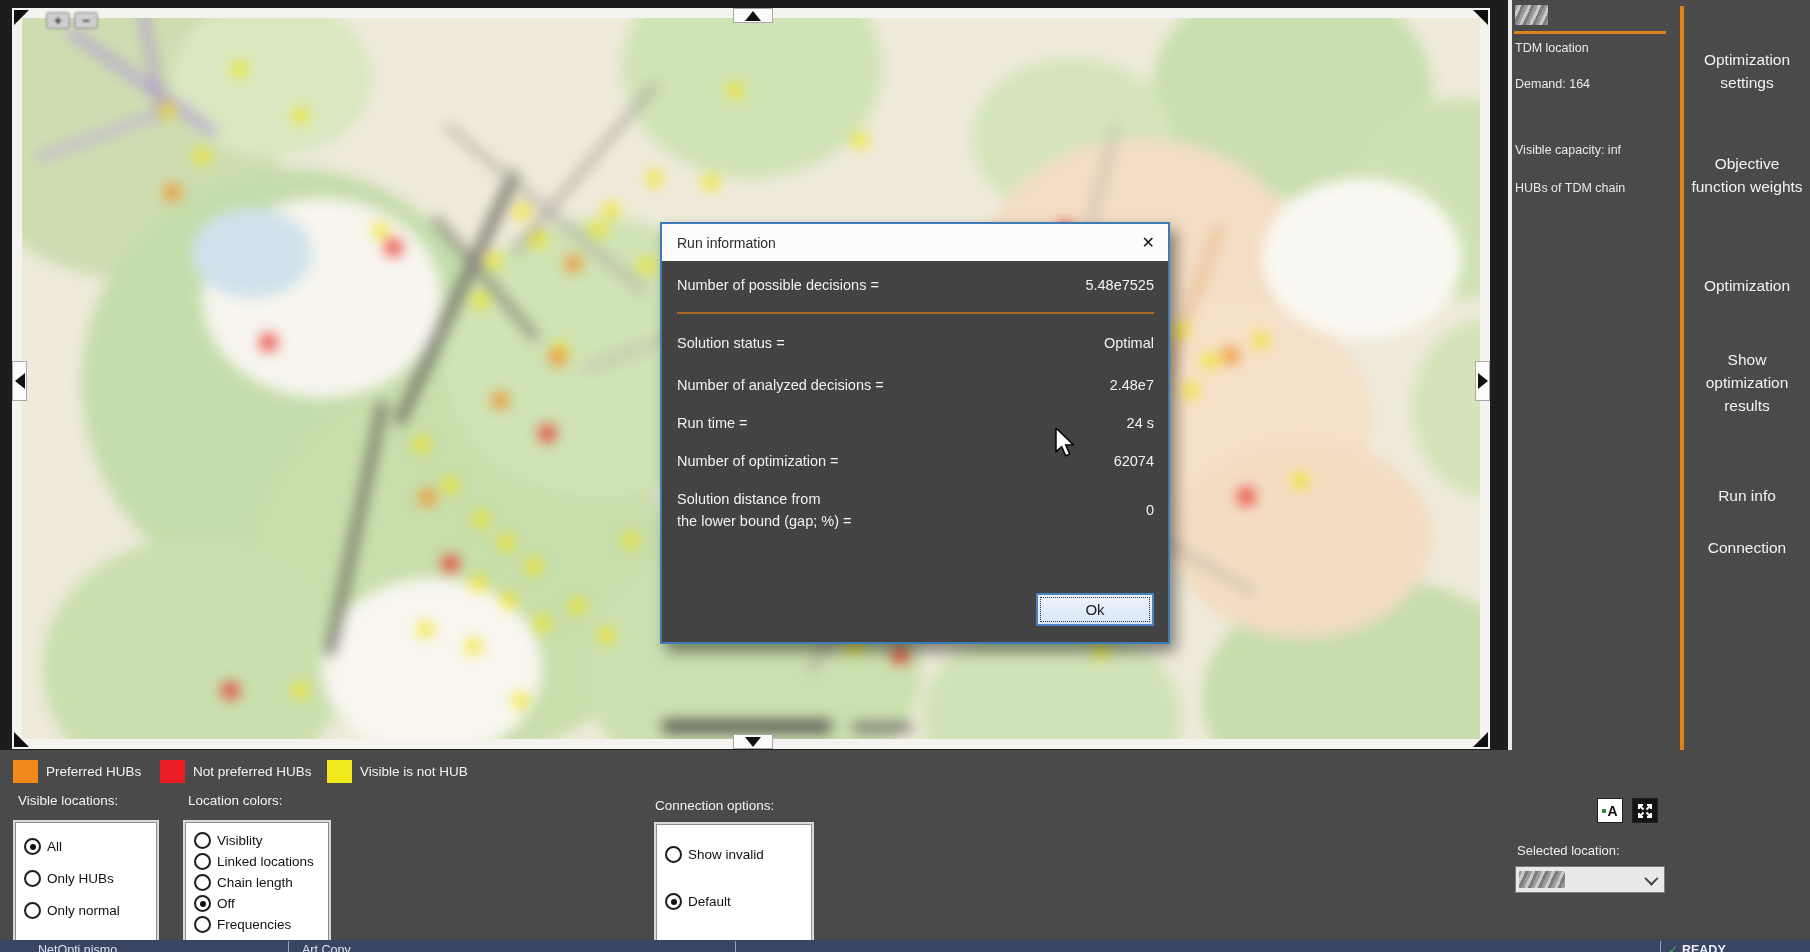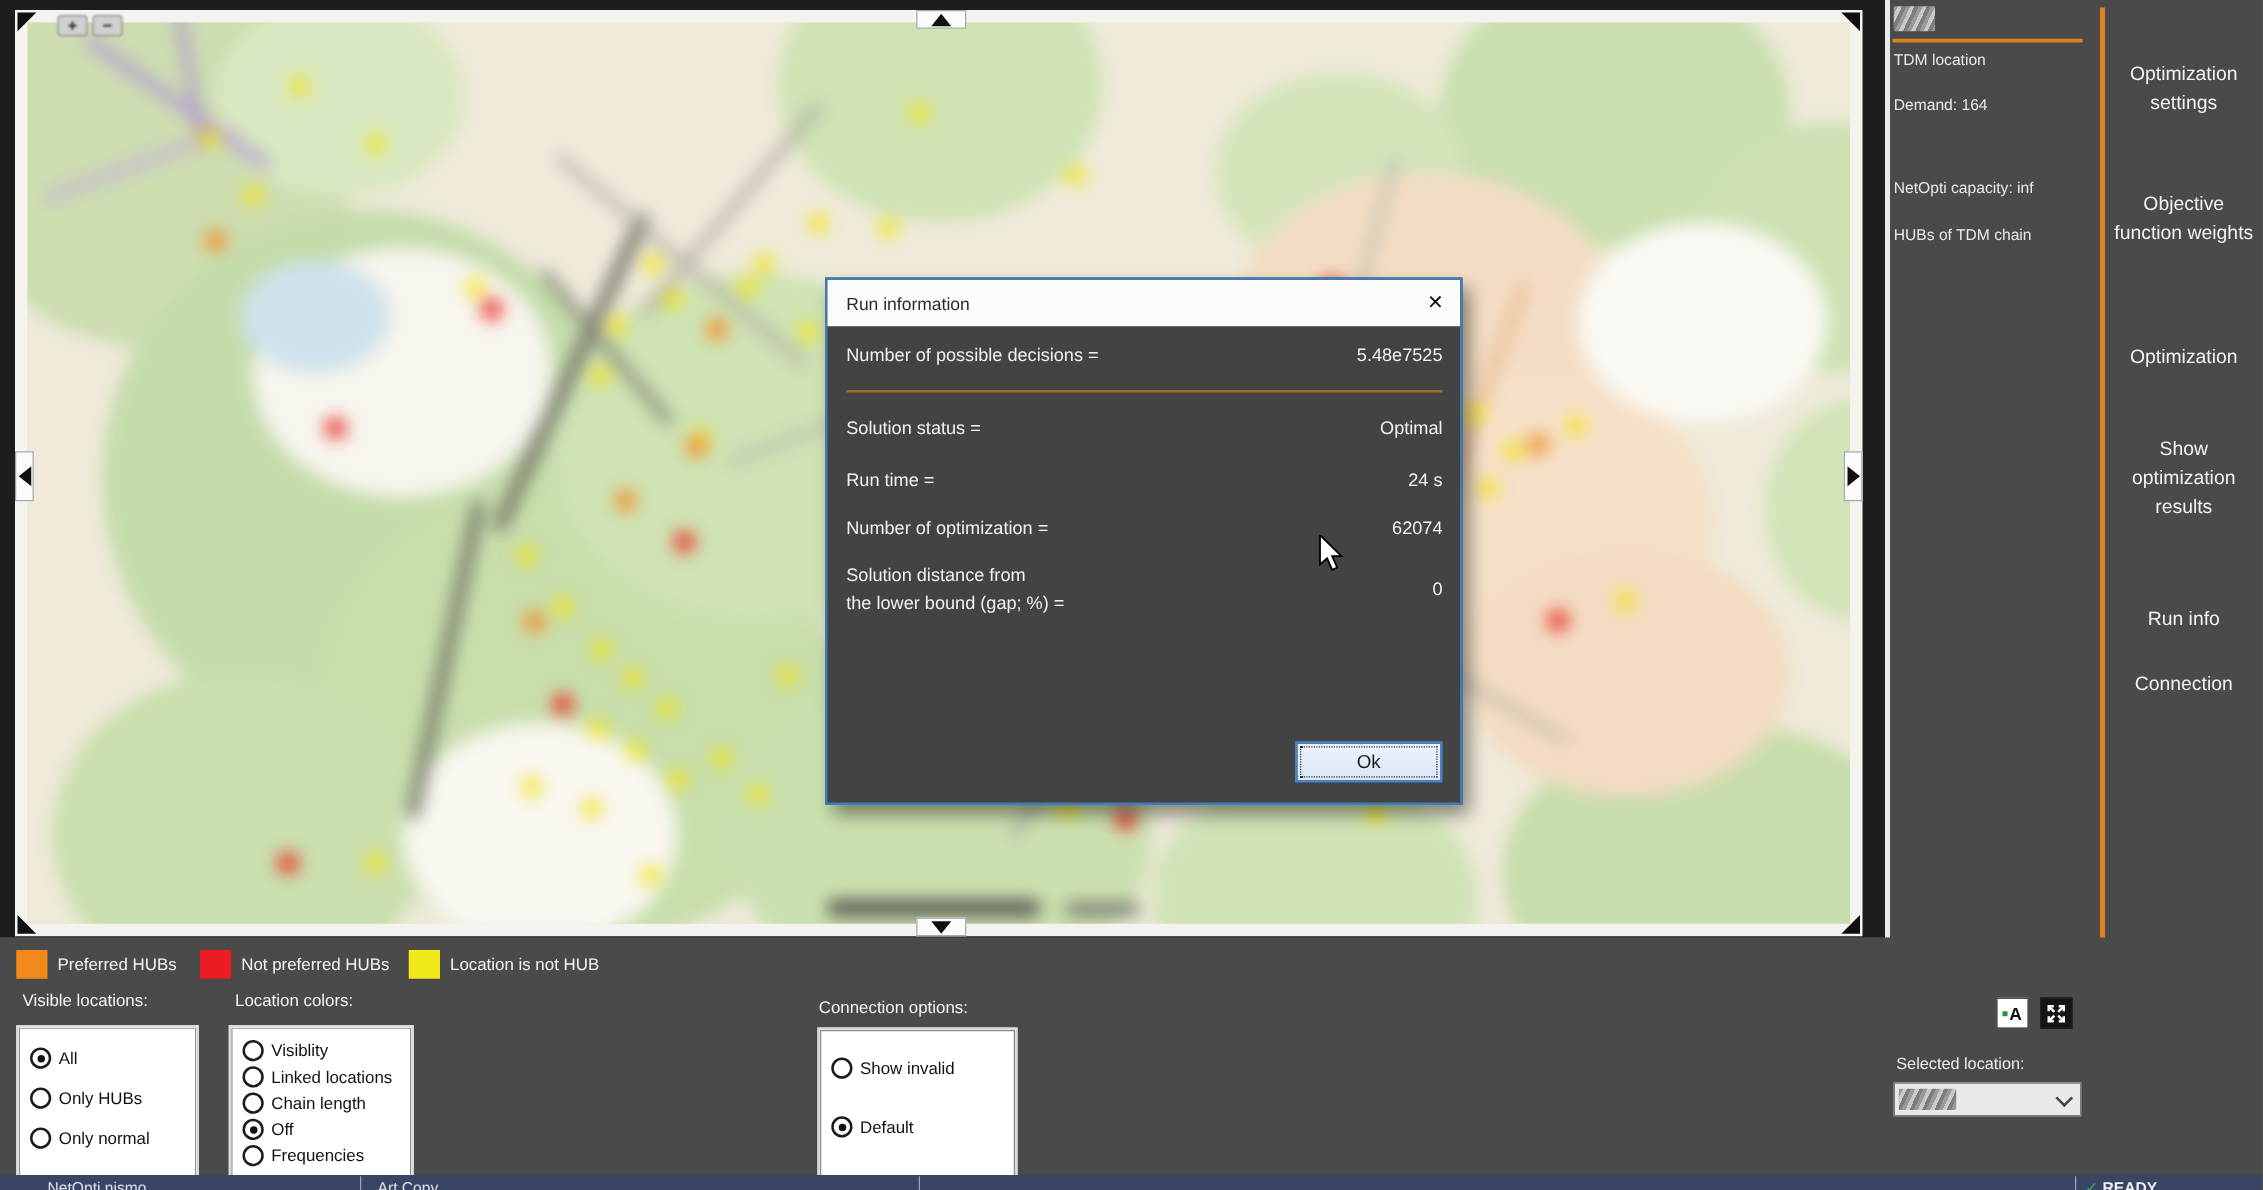--- a/index.html
+++ b/index.html
@@ -259,21 +259,21 @@
       <button>−</button>
     </div>
   </div>
 
   <div class="right-divider"></div>
   <div class="right-panel">
     <div class="censor rp-censor"></div>
     <div class="rp-hr"></div>
     <div class="rp-line" style="top:41px">TDM location</div>
     <div class="rp-line" style="top:77px">Demand: 164</div>
-    <div class="rp-line" style="top:143px">NetOpti capacity: inf</div>
+    <div class="rp-line" style="top:143px">Visible capacity: inf</div>
     <div class="rp-line" style="top:181px">HUBs of TDM chain</div>
   </div>
   <div class="orange-vline"></div>
 
   <div class="nav-col">
     <button class="nav-btn" style="top:48px"><span>Optimization settings</span></button>
     <button class="nav-btn" style="top:152px"><span>Objective function weights</span></button>
     <button class="nav-btn" style="top:274px"><span>Optimization</span></button>
     <button class="nav-btn" style="top:348px"><span>Show optimization results</span></button>
     <button class="nav-btn" style="top:484px"><span>Run info</span></button>
@@ -285,21 +285,21 @@
     <div class="legend-item" style="left:13px;top:10px">
       <span class="legend-swatch" style="background: rgb(240, 136, 28);"></span>
       <span class="legend-label">Preferred HUBs</span>
     </div>
     <div class="legend-item" style="left:160px;top:10px">
       <span class="legend-swatch" style="background: rgb(234, 28, 36);"></span>
       <span class="legend-label">Not preferred HUBs</span>
     </div>
     <div class="legend-item" style="left:327px;top:10px">
       <span class="legend-swatch" style="background: rgb(242, 233, 28);"></span>
-      <span class="legend-label">Location is not HUB</span>
+      <span class="legend-label">Visible is not HUB</span>
     </div>
 
     <div class="grp-label" style="left:18px;top:43px">Visible locations:</div>
     <div class="grp-box" style="left:13px;top:70px;width:142px;height:109px;padding-top:16px;gap:15px">
       <label class="radio-row">
         <span class="radio sel"></span>
         <span class="radio-label">All</span>
       </label>
       <label class="radio-row">
         <span class="radio"></span>
@@ -387,20 +387,24 @@
       <div class="dlg-row">
         <span>Number of possible decisions =</span>
         <span class="val">5.48e7525</span>
       </div>
       <div class="dlg-hr"></div>
       <div class="dlg-row mb2">
         <span>Solution status =</span>
         <span class="val">Optimal</span>
       </div>
       <div class="dlg-row mb">
+        <span>Number of analyzed decisions =</span>
+        <span class="val">2.48e7</span>
+      </div>
+      <div class="dlg-row mb">
         <span>Run time =</span>
         <span class="val">24 s</span>
       </div>
       <div class="dlg-row mb">
         <span>Number of optimization =</span>
         <span class="val">62074</span>
       </div>
       <div class="dlg-row">
         <span class="pre">Solution distance from
  the lower bound (gap; %) =</span>

